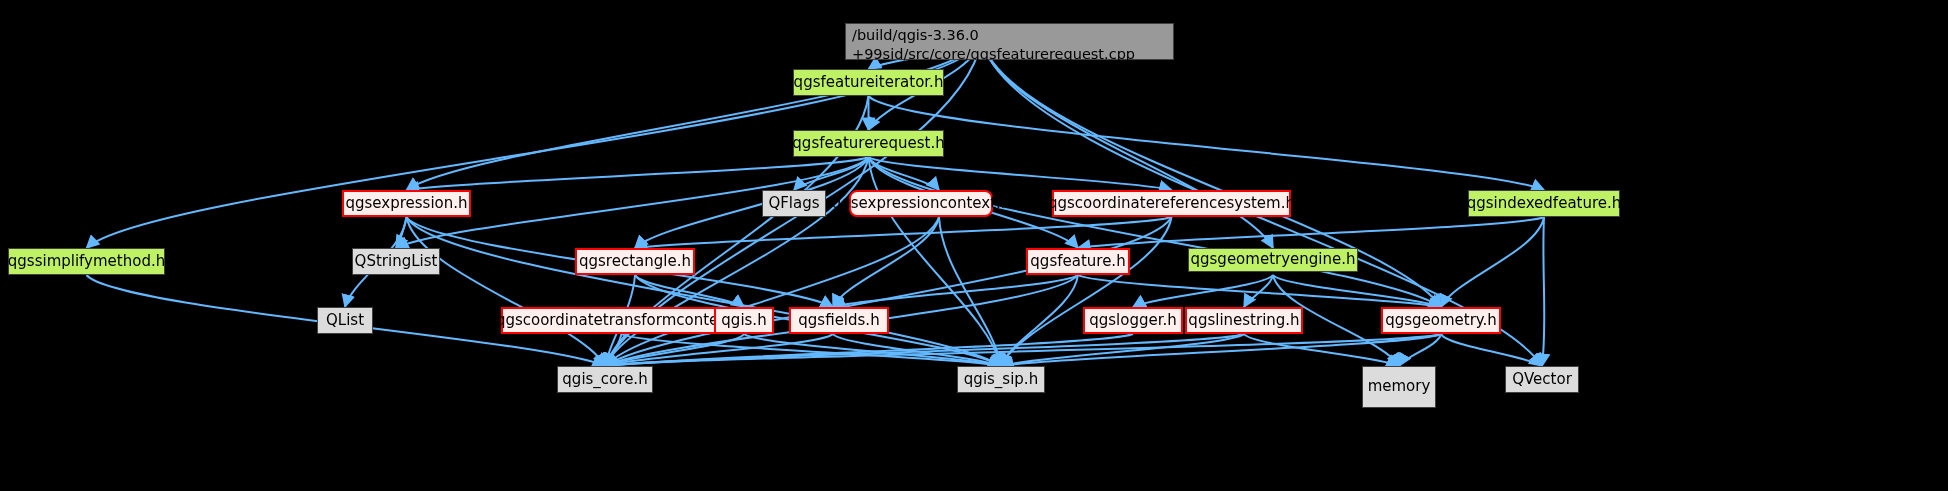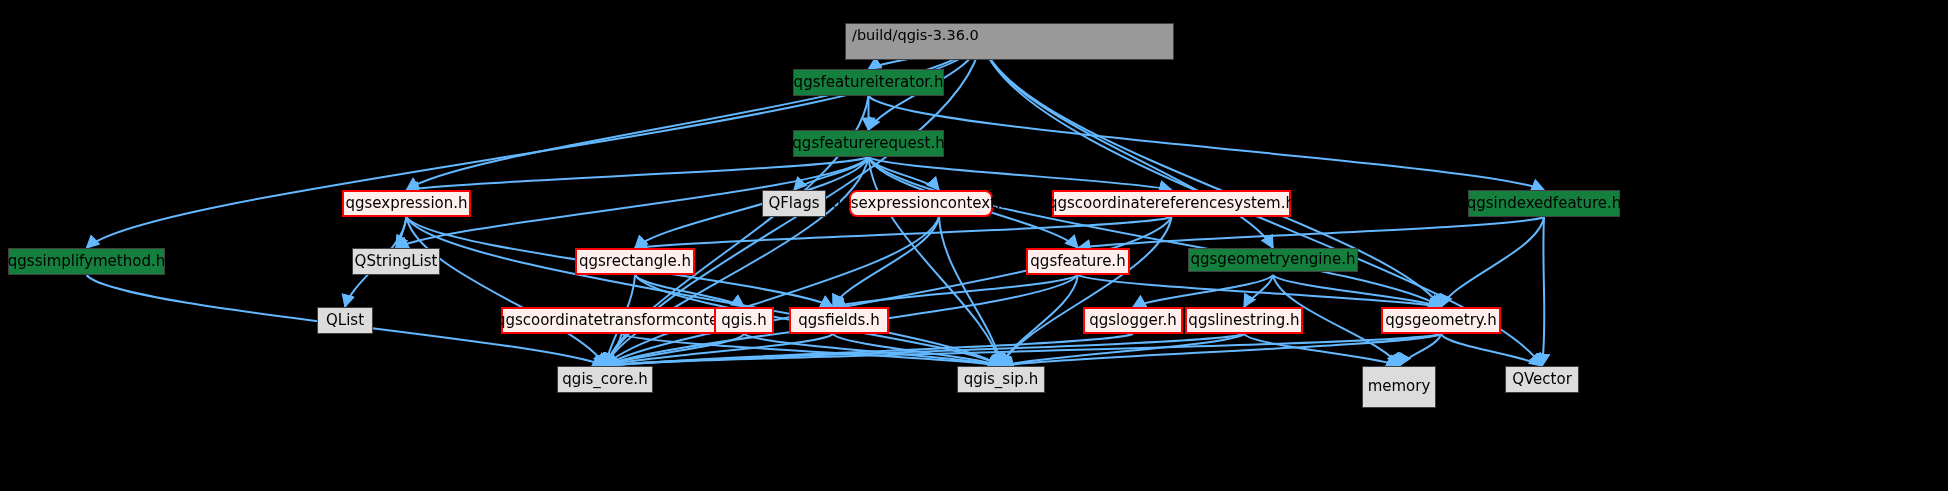--- a/index.html
+++ b/index.html
@@ -16,21 +16,21 @@
     box-sizing:border-box;
     display:flex;align-items:center;justify-content:center;
     white-space:nowrap;
     font-size:15px;
     line-height:1.15;
     color:#000000;
     z-index:5;
   }
   
   .node.plain{
-    background:#15803d;
+    background:#bef264;
     border:1px solid #404040;
   }
   
   .node.sys{
     background:#dcdcdc;
     border:1px solid #404040;
   }
   
   .node.root{
     background:#999999;
@@ -117,20 +117,21 @@
       <path d="M1244,334 C1230.635,346.16 1030.403,356.4 1001,366" fill="none" stroke="#63b8ff" stroke-width="2" marker-end="url(#ah)"></path>
       <path d="M1244,334 C1252.525,346.16 1380.245,356.4 1399,366" fill="none" stroke="#63b8ff" stroke-width="2" marker-end="url(#ah)"></path>
       <path d="M1441,334 C1411,346.16 671,356.4 605,366" fill="none" stroke="#63b8ff" stroke-width="2" marker-end="url(#ah)"></path>
       <path d="M1441,334 C1416.8,346.16 1054.24,356.4 1001,366" fill="none" stroke="#63b8ff" stroke-width="2" marker-end="url(#ah)"></path>
       <path d="M1441,334 C1438.5,346.16 1404.5,356.4 1399,366" fill="none" stroke="#63b8ff" stroke-width="2" marker-end="url(#ah)"></path>
       <path d="M1441,334 C1446.555,346.16 1529.779,356.4 1542,366" fill="none" stroke="#63b8ff" stroke-width="2" marker-end="url(#ah)"></path>
     </svg>
   <div id="nodes">
       <div class="node root" style="left: 845px; top: 3px; width: 329px; height: 37px; margin-top: 20px;">
         <span class="l1">/build/qgis-3.36.0</span>
+        <span class="l2">+99sid/src/core/qgsfeaturerequest.cpp</span>
       </div>
       <div class="node plain" style="left: 793px; top: 69px; width: 151px; height: 27px;">
         <span>qgsfeatureiterator.h</span>
       </div>
       <div class="node plain" style="left: 793px; top: 130px; width: 151px; height: 27px;">
         <span>qgsfeaturerequest.h</span>
       </div>
       <div class="node red" style="left: 342px; top: 190px; width: 129px; height: 27px;">
         <span>qgsexpression.h</span>
       </div>

